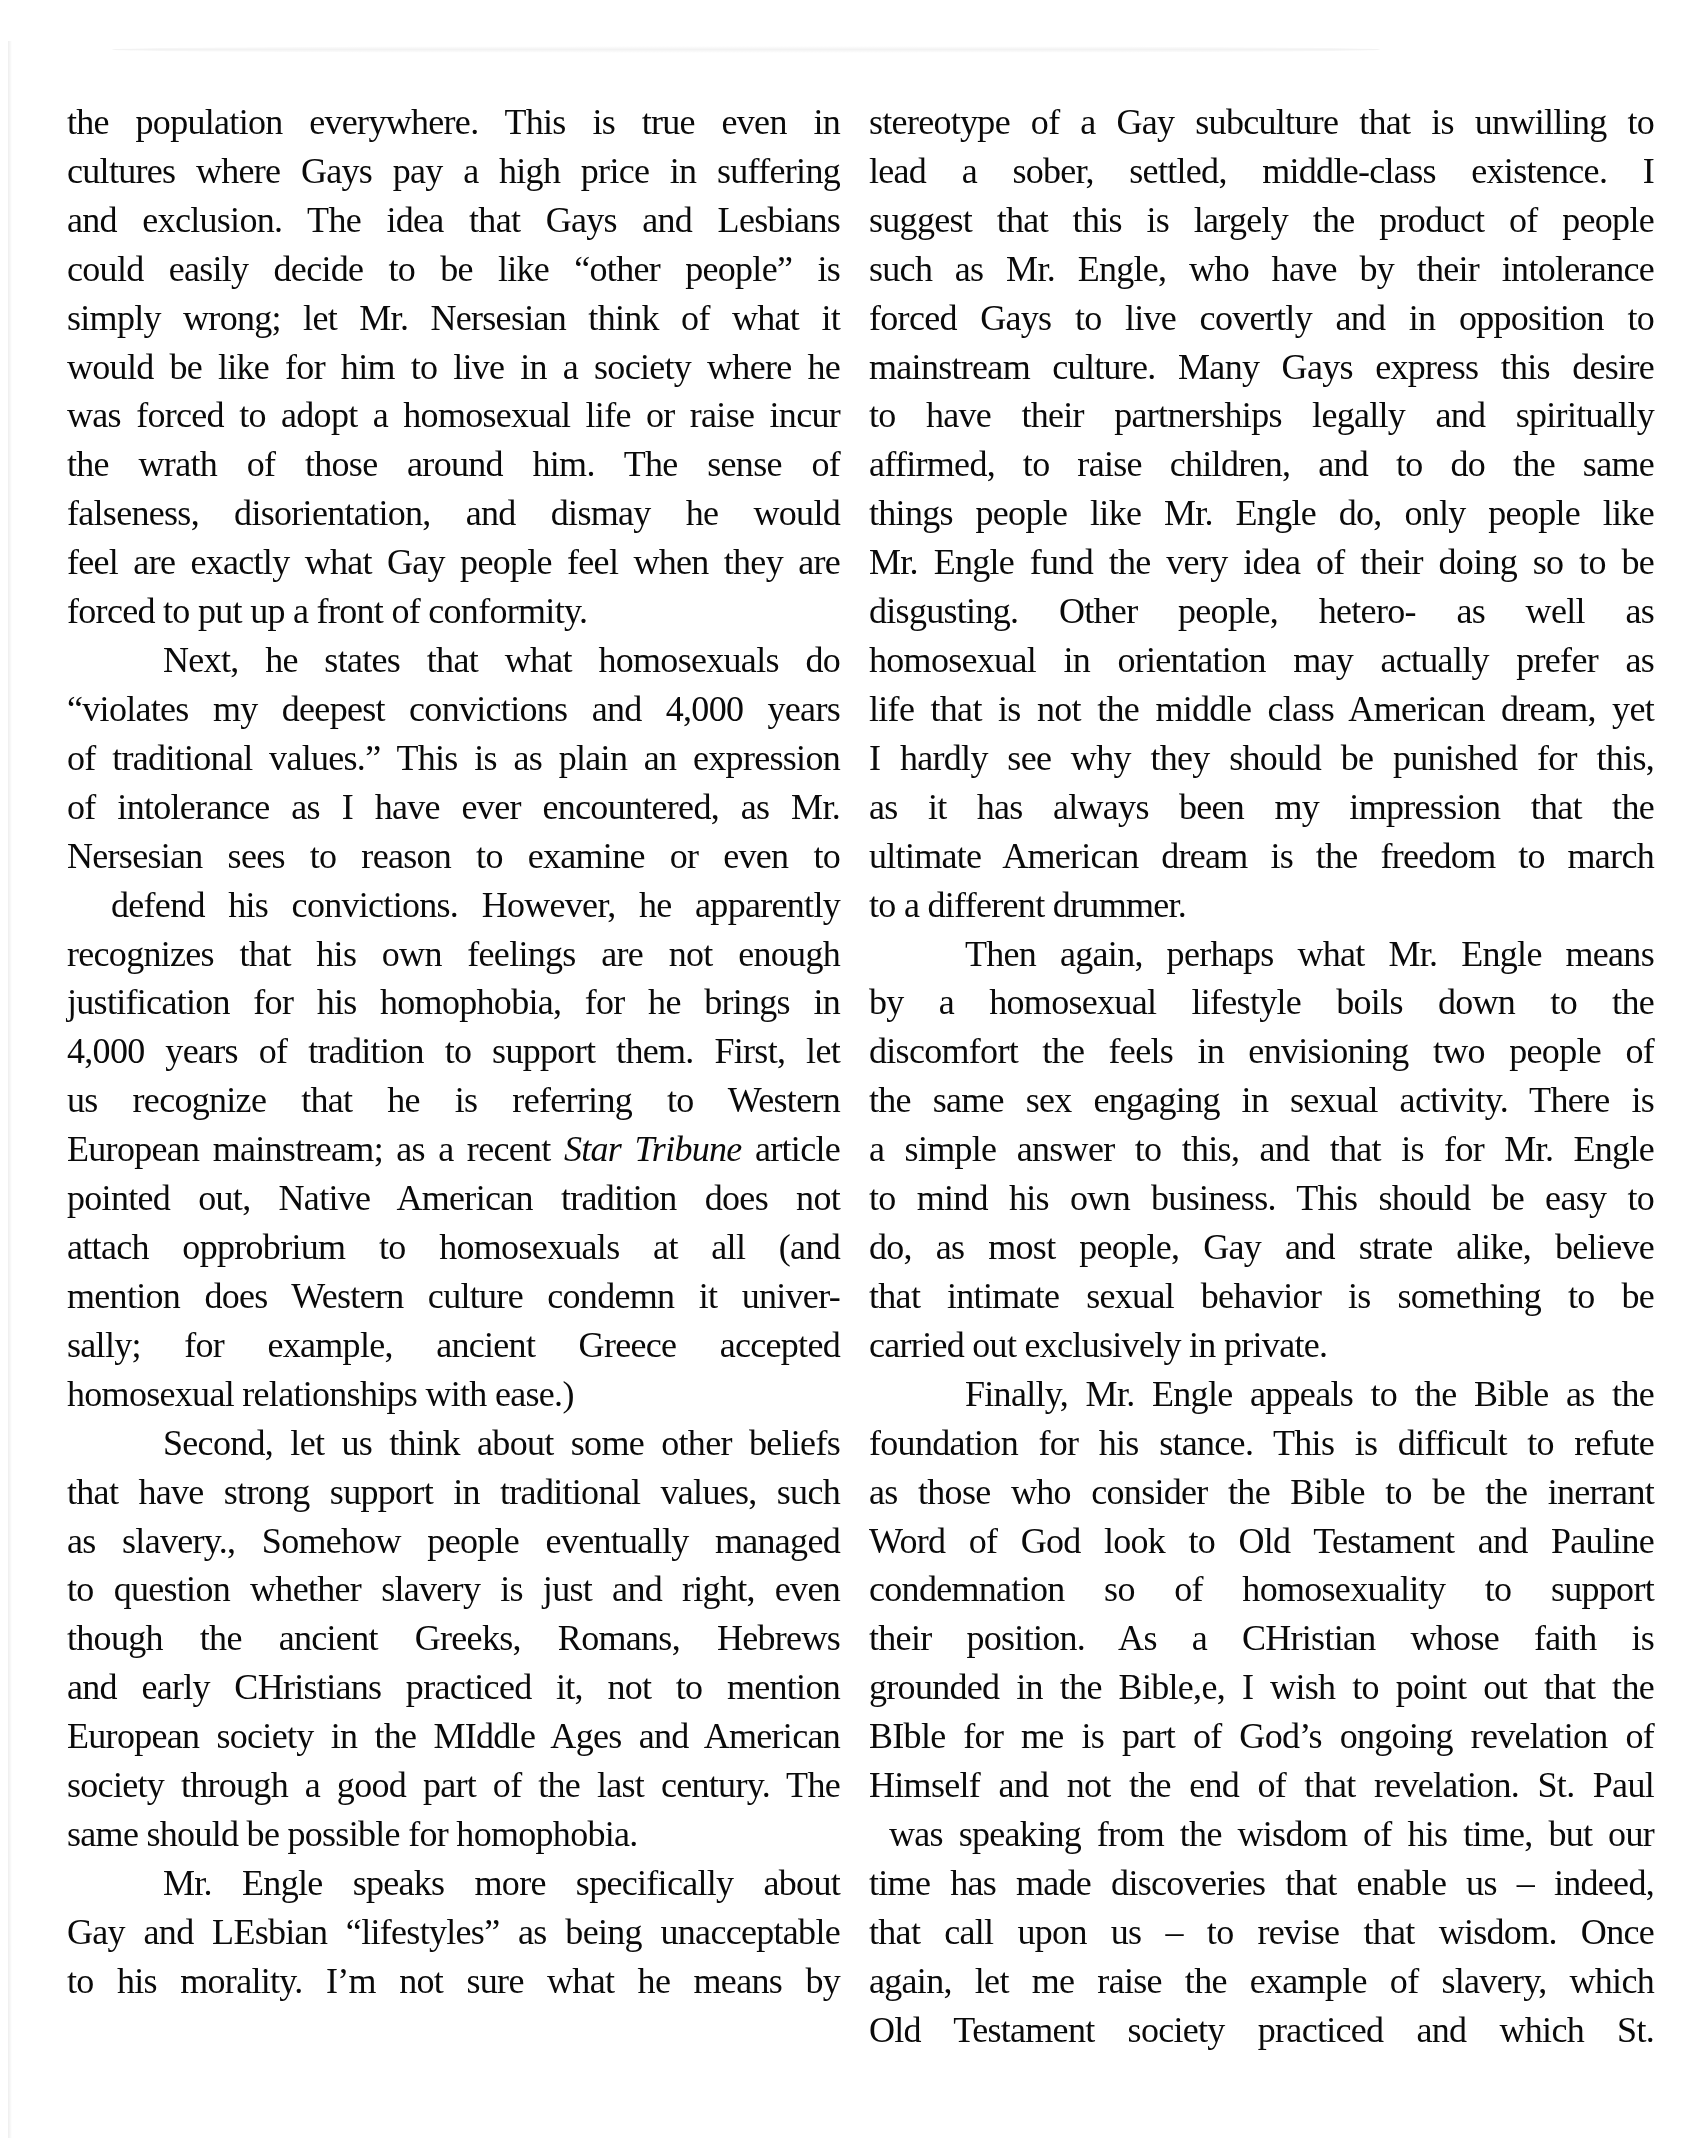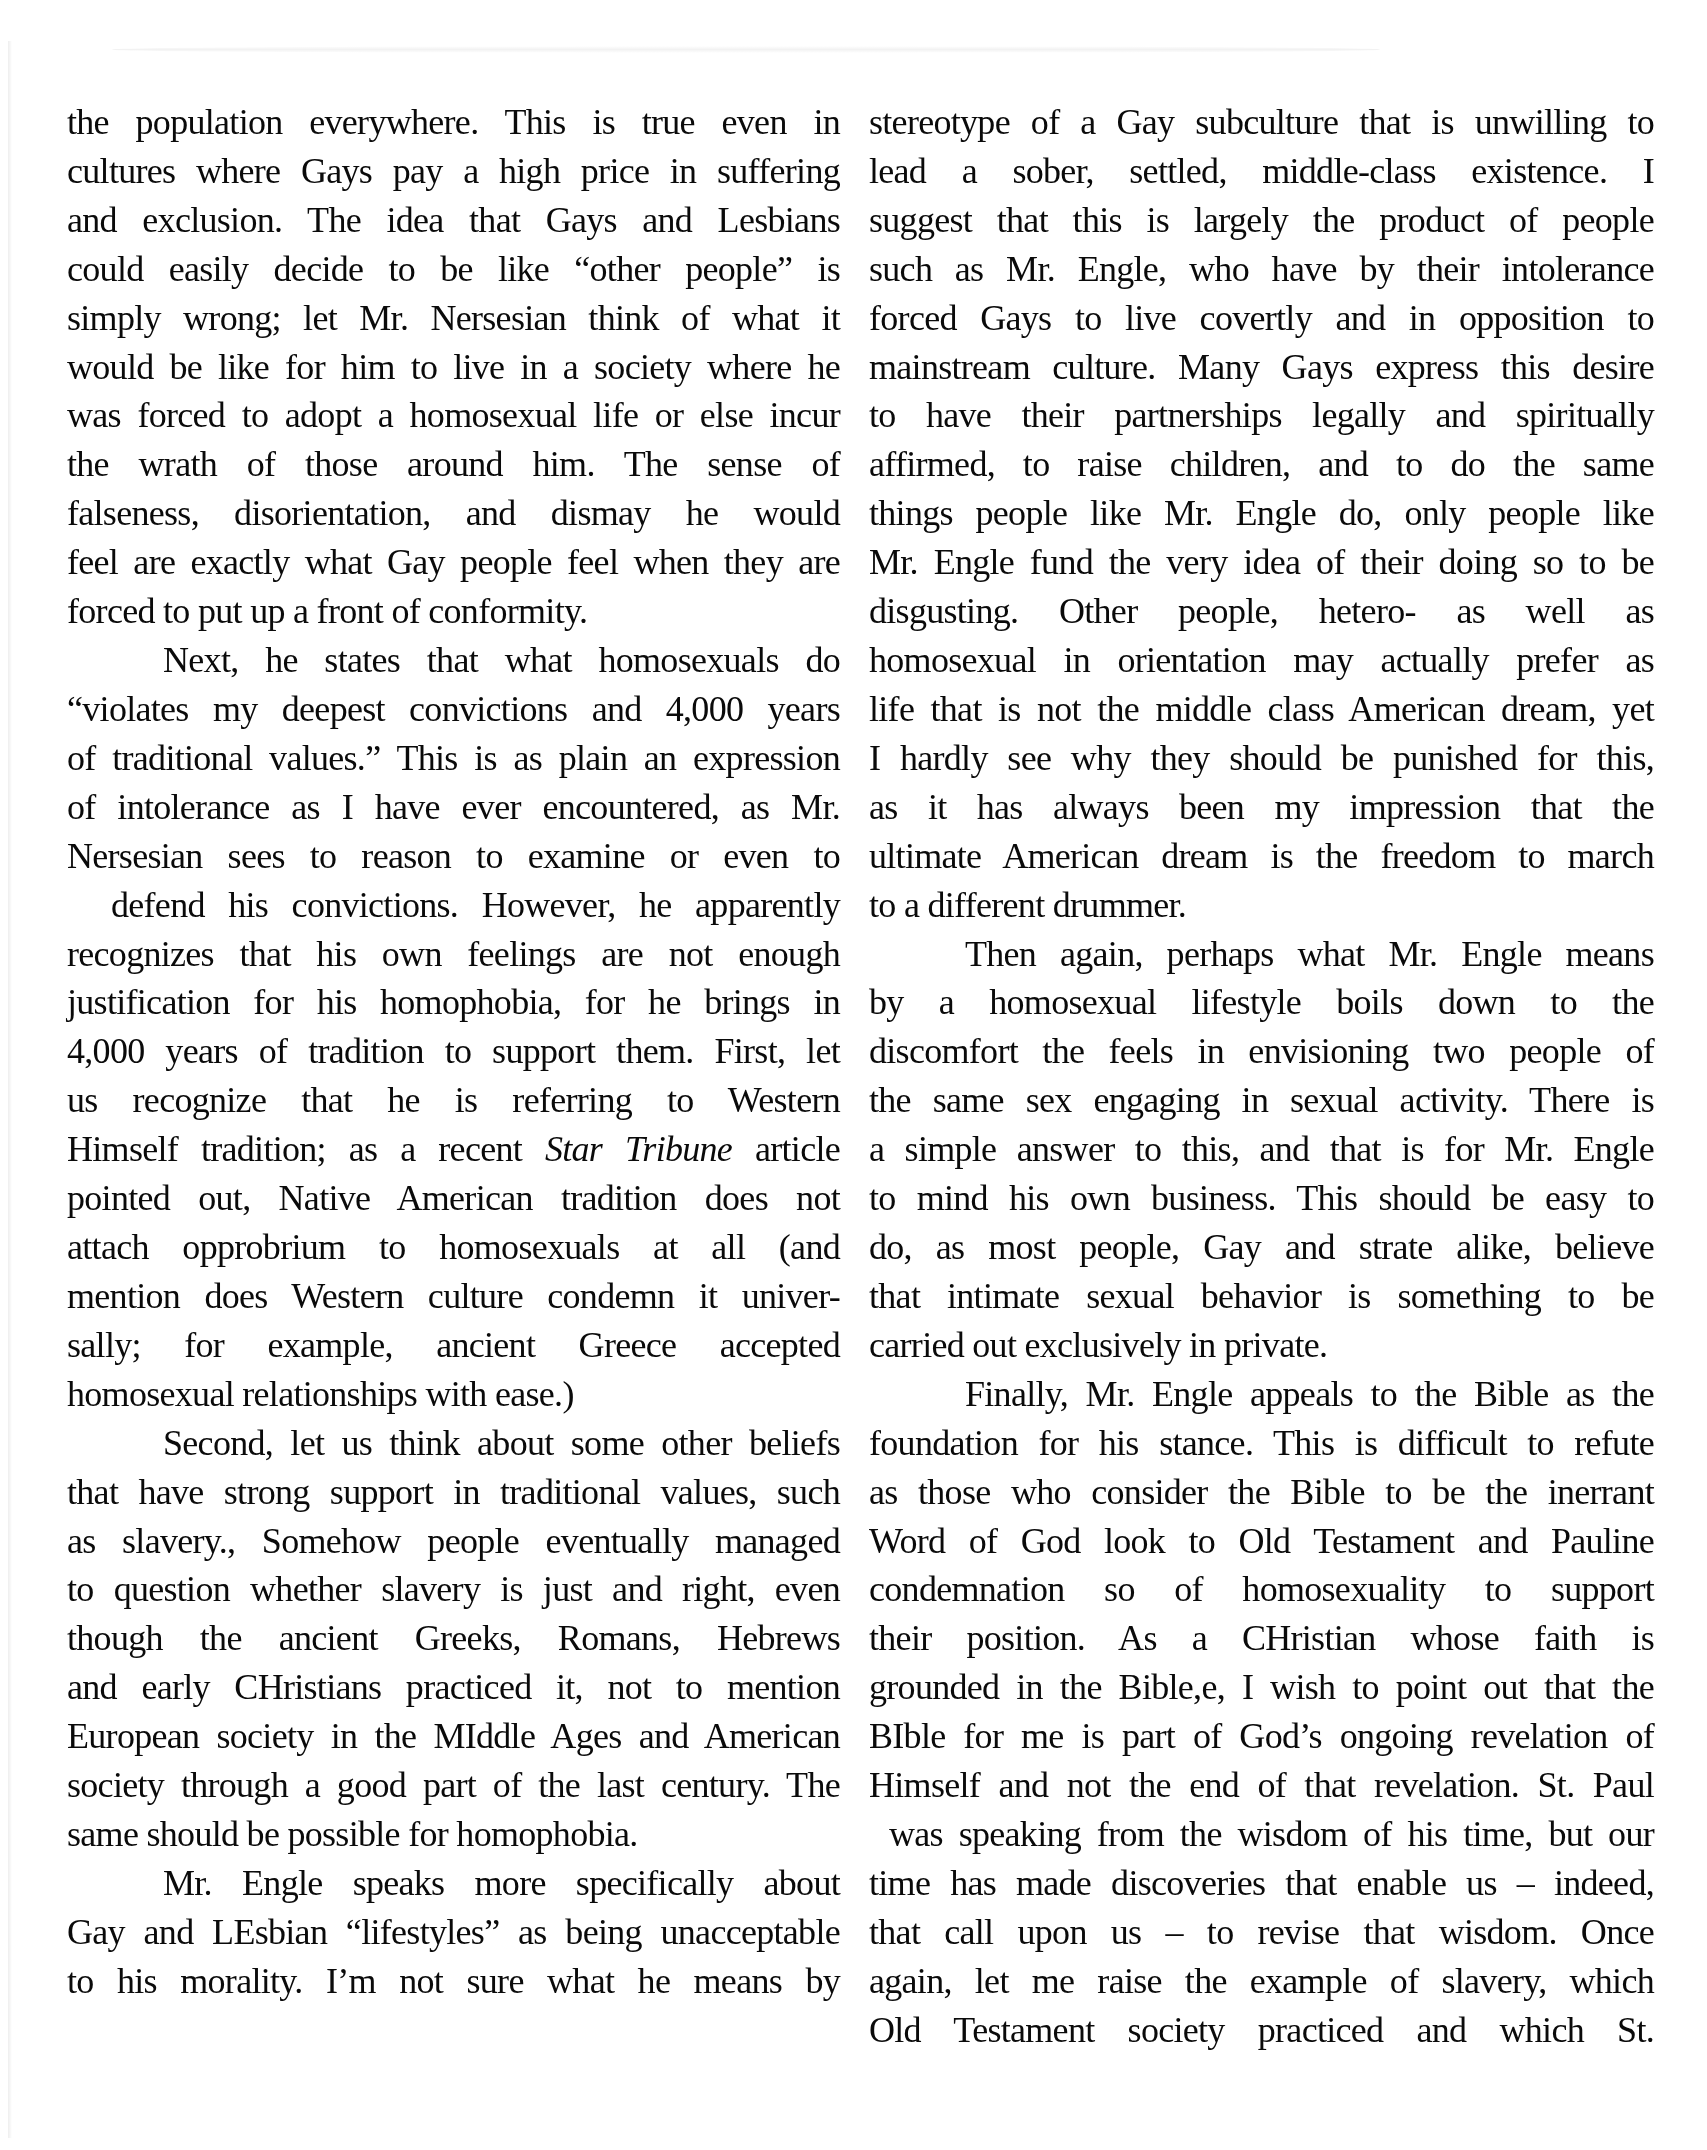--- a/index.html
+++ b/index.html
@@ -42,36 +42,36 @@
   <div class="edge-left"></div>
   <div class="scan-smudge"></div>
 
   <div class="column col-left">
       <div class="line" style="top: 0px;">the population everywhere. This is true even in</div>
       <div class="line" style="top: 49px;">cultures where Gays pay a high price in suffering</div>
       <div class="line" style="top: 98px;">and exclusion. The idea that Gays and Lesbians</div>
       <div class="line" style="top: 147px;">could easily decide to be like “other people” is</div>
       <div class="line" style="top: 196px;">simply wrong; let Mr. Nersesian think of what it</div>
       <div class="line" style="top: 245px;">would be like for him to live in a society where he</div>
-      <div class="line" style="top: 293px;">was forced to adopt a homosexual life or else incur</div>
+      <div class="line" style="top: 293px;">was forced to adopt a homosexual life or raise incur</div>
       <div class="line" style="top: 342px;">the wrath of those around him. The sense of</div>
       <div class="line" style="top: 391px;">falseness, disorientation, and dismay he would</div>
       <div class="line" style="top: 440px;">feel are exactly what Gay people feel when they are</div>
       <div class="line last" style="top: 489px;">forced to put up a front of conformity.</div>
       <div class="line indent" style="top: 538px;">Next, he states that what homosexuals do</div>
       <div class="line" style="top: 587px;">“violates my deepest convictions and 4,000 years</div>
       <div class="line" style="top: 636px;">of traditional values.” This is as plain an expression</div>
       <div class="line" style="top: 685px;">of intolerance as I have ever encountered, as Mr.</div>
       <div class="line" style="top: 734px;">Nersesian sees to reason to examine or even to</div>
       <div class="line" style="top: 783px; margin-left: 44px;">defend his convictions. However, he apparently</div>
       <div class="line" style="top: 832px;">recognizes that his own feelings are not enough</div>
       <div class="line" style="top: 880px;">justification for his homophobia, for he brings in</div>
       <div class="line" style="top: 929px;">4,000 years of tradition to support them. First, let</div>
       <div class="line" style="top: 978px;">us recognize that he is referring to Western</div>
-      <div class="line" style="top: 1027px;"><span style="white-space: pre;">Himself tradition; as a recent </span><i>Star Tribune</i><span style="white-space: pre;"> article</span></div>
+      <div class="line" style="top: 1027px;"><span style="white-space: pre;">European mainstream; as a recent </span><i>Star Tribune</i><span style="white-space: pre;"> article</span></div>
       <div class="line" style="top: 1076px;">pointed out, Native American tradition does not</div>
       <div class="line" style="top: 1125px;">attach opprobrium to homosexuals at all (and</div>
       <div class="line" style="top: 1174px;">mention does Western culture condemn it univer-</div>
       <div class="line" style="top: 1223px;">sally; for example, ancient Greece accepted</div>
       <div class="line last" style="top: 1272px;">homosexual relationships with ease.)</div>
       <div class="line indent" style="top: 1321px;">Second, let us think about some other beliefs</div>
       <div class="line" style="top: 1370px;">that have strong support in traditional values, such</div>
       <div class="line" style="top: 1419px;">as slavery., Somehow people eventually managed</div>
       <div class="line" style="top: 1467px;">to question whether slavery is just and right, even</div>
       <div class="line" style="top: 1516px;">though the ancient Greeks, Romans, Hebrews</div>

